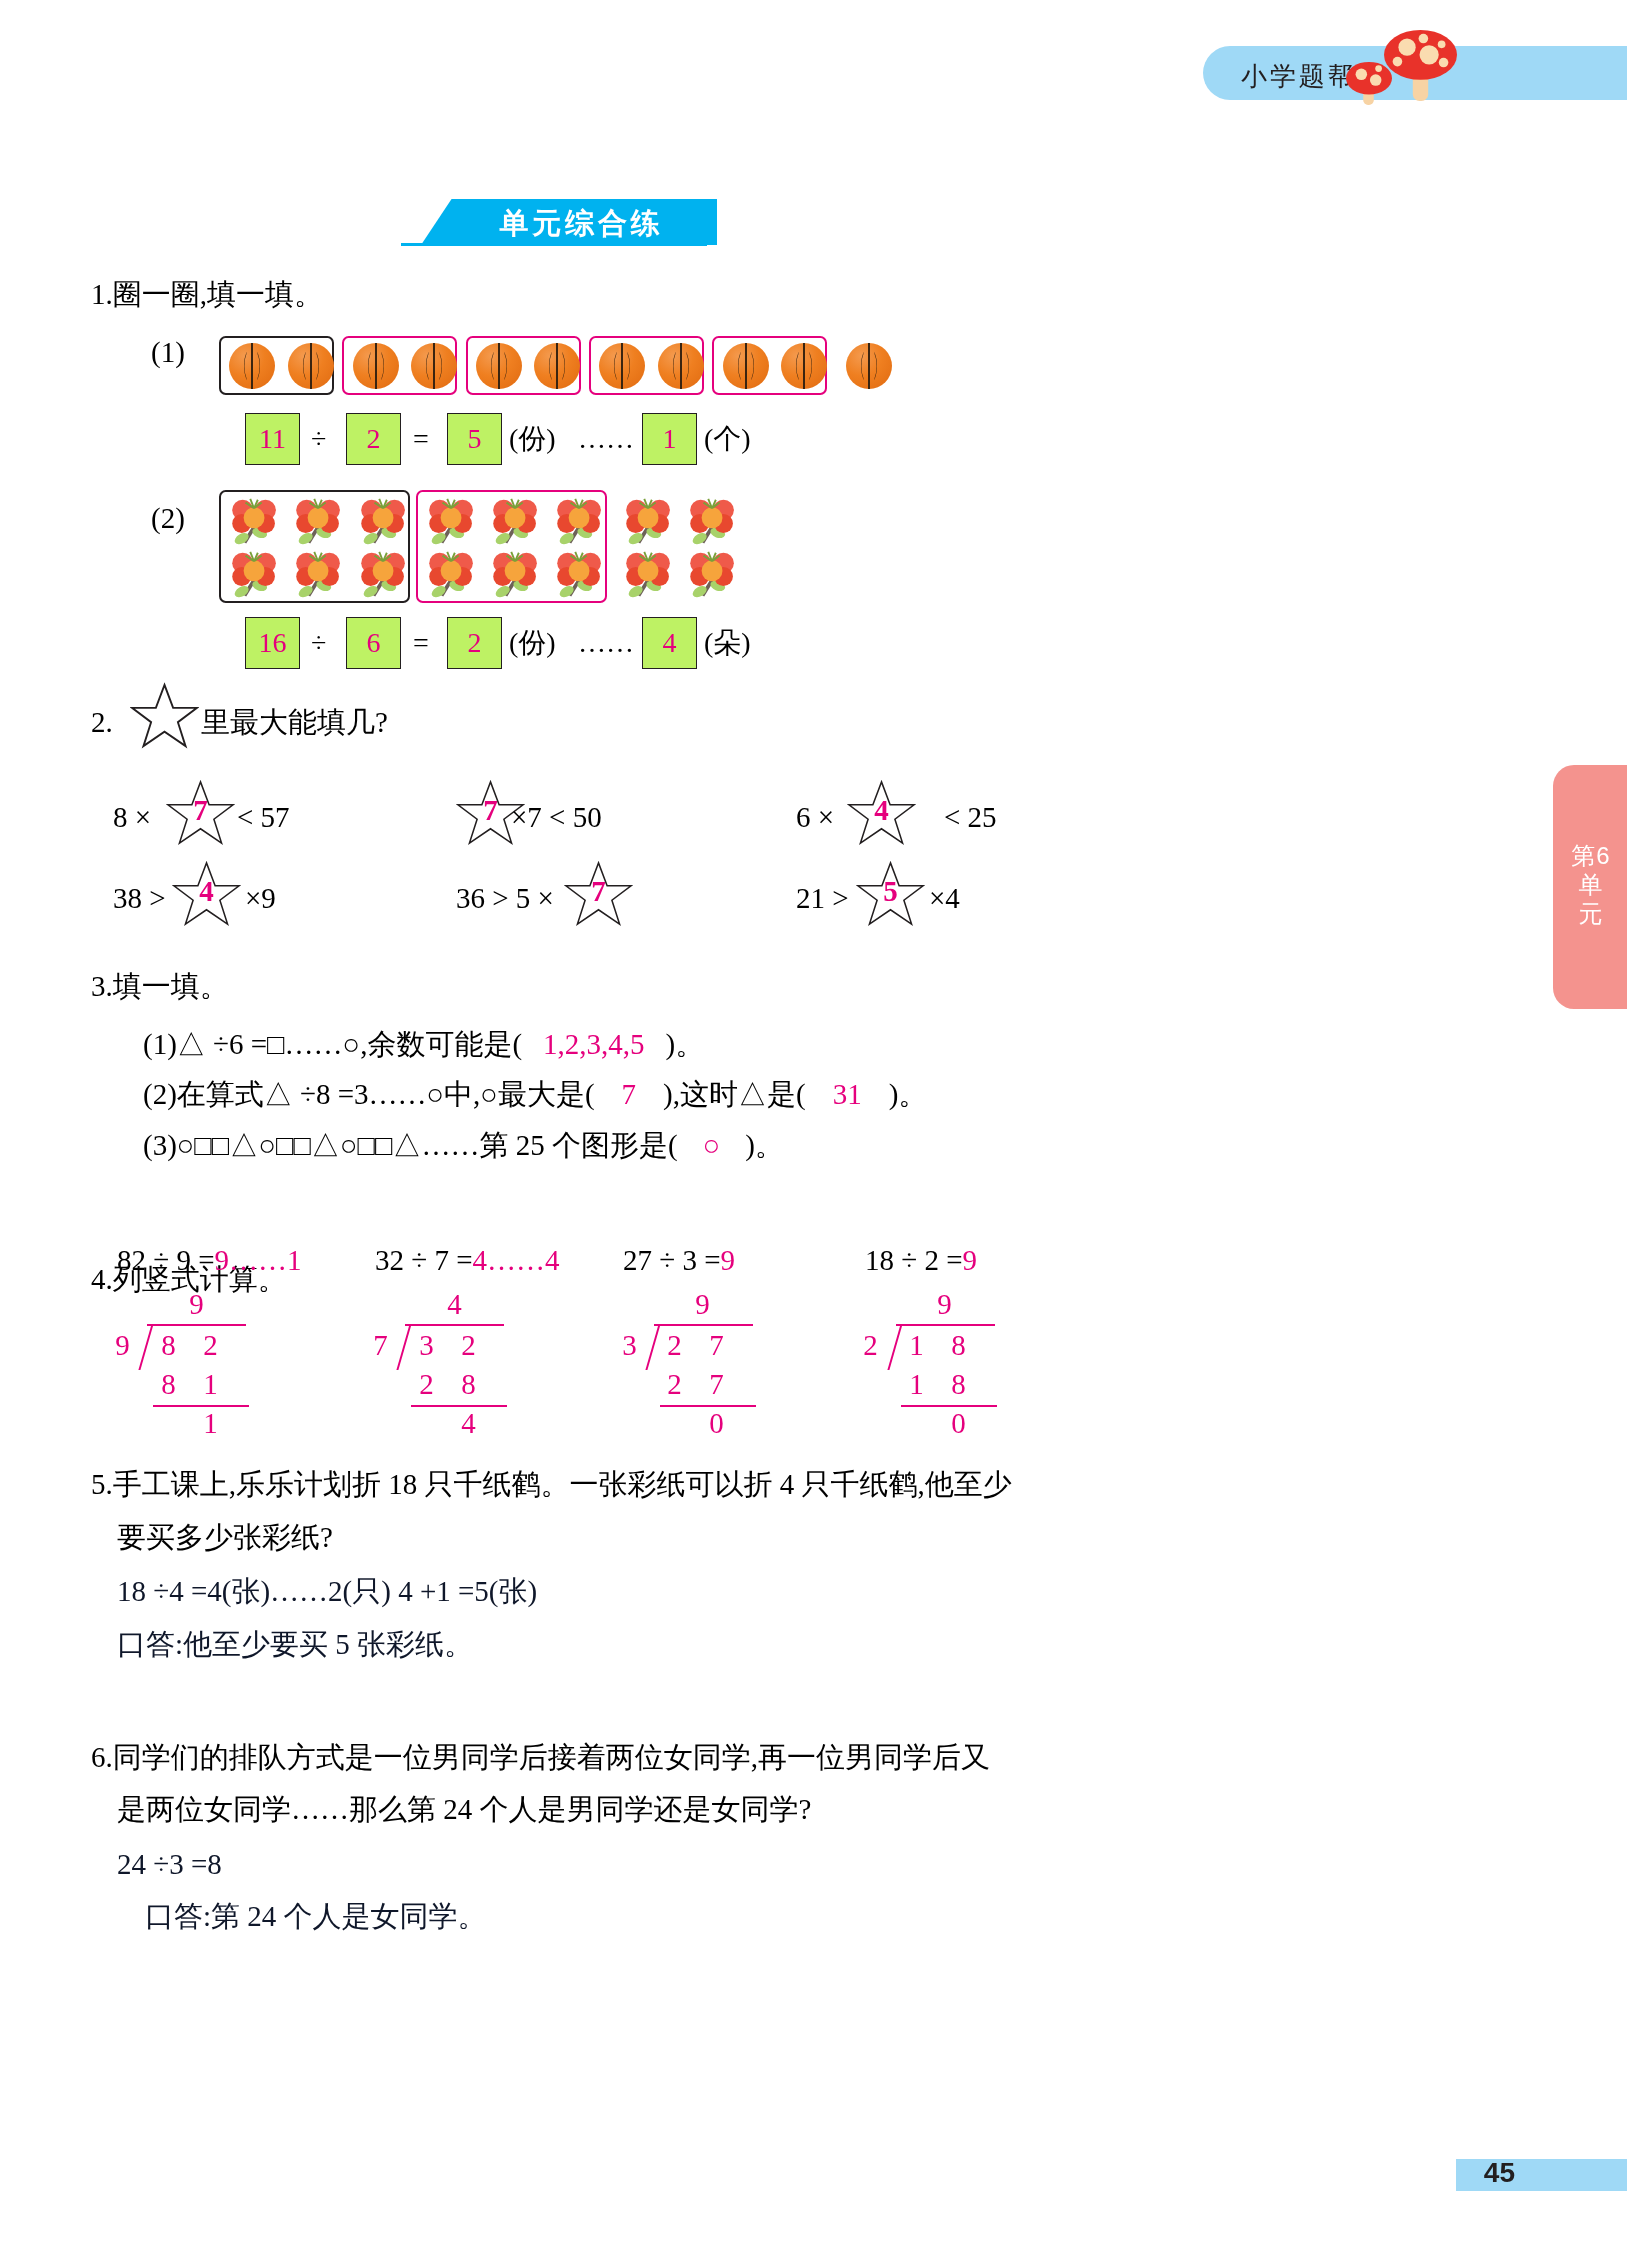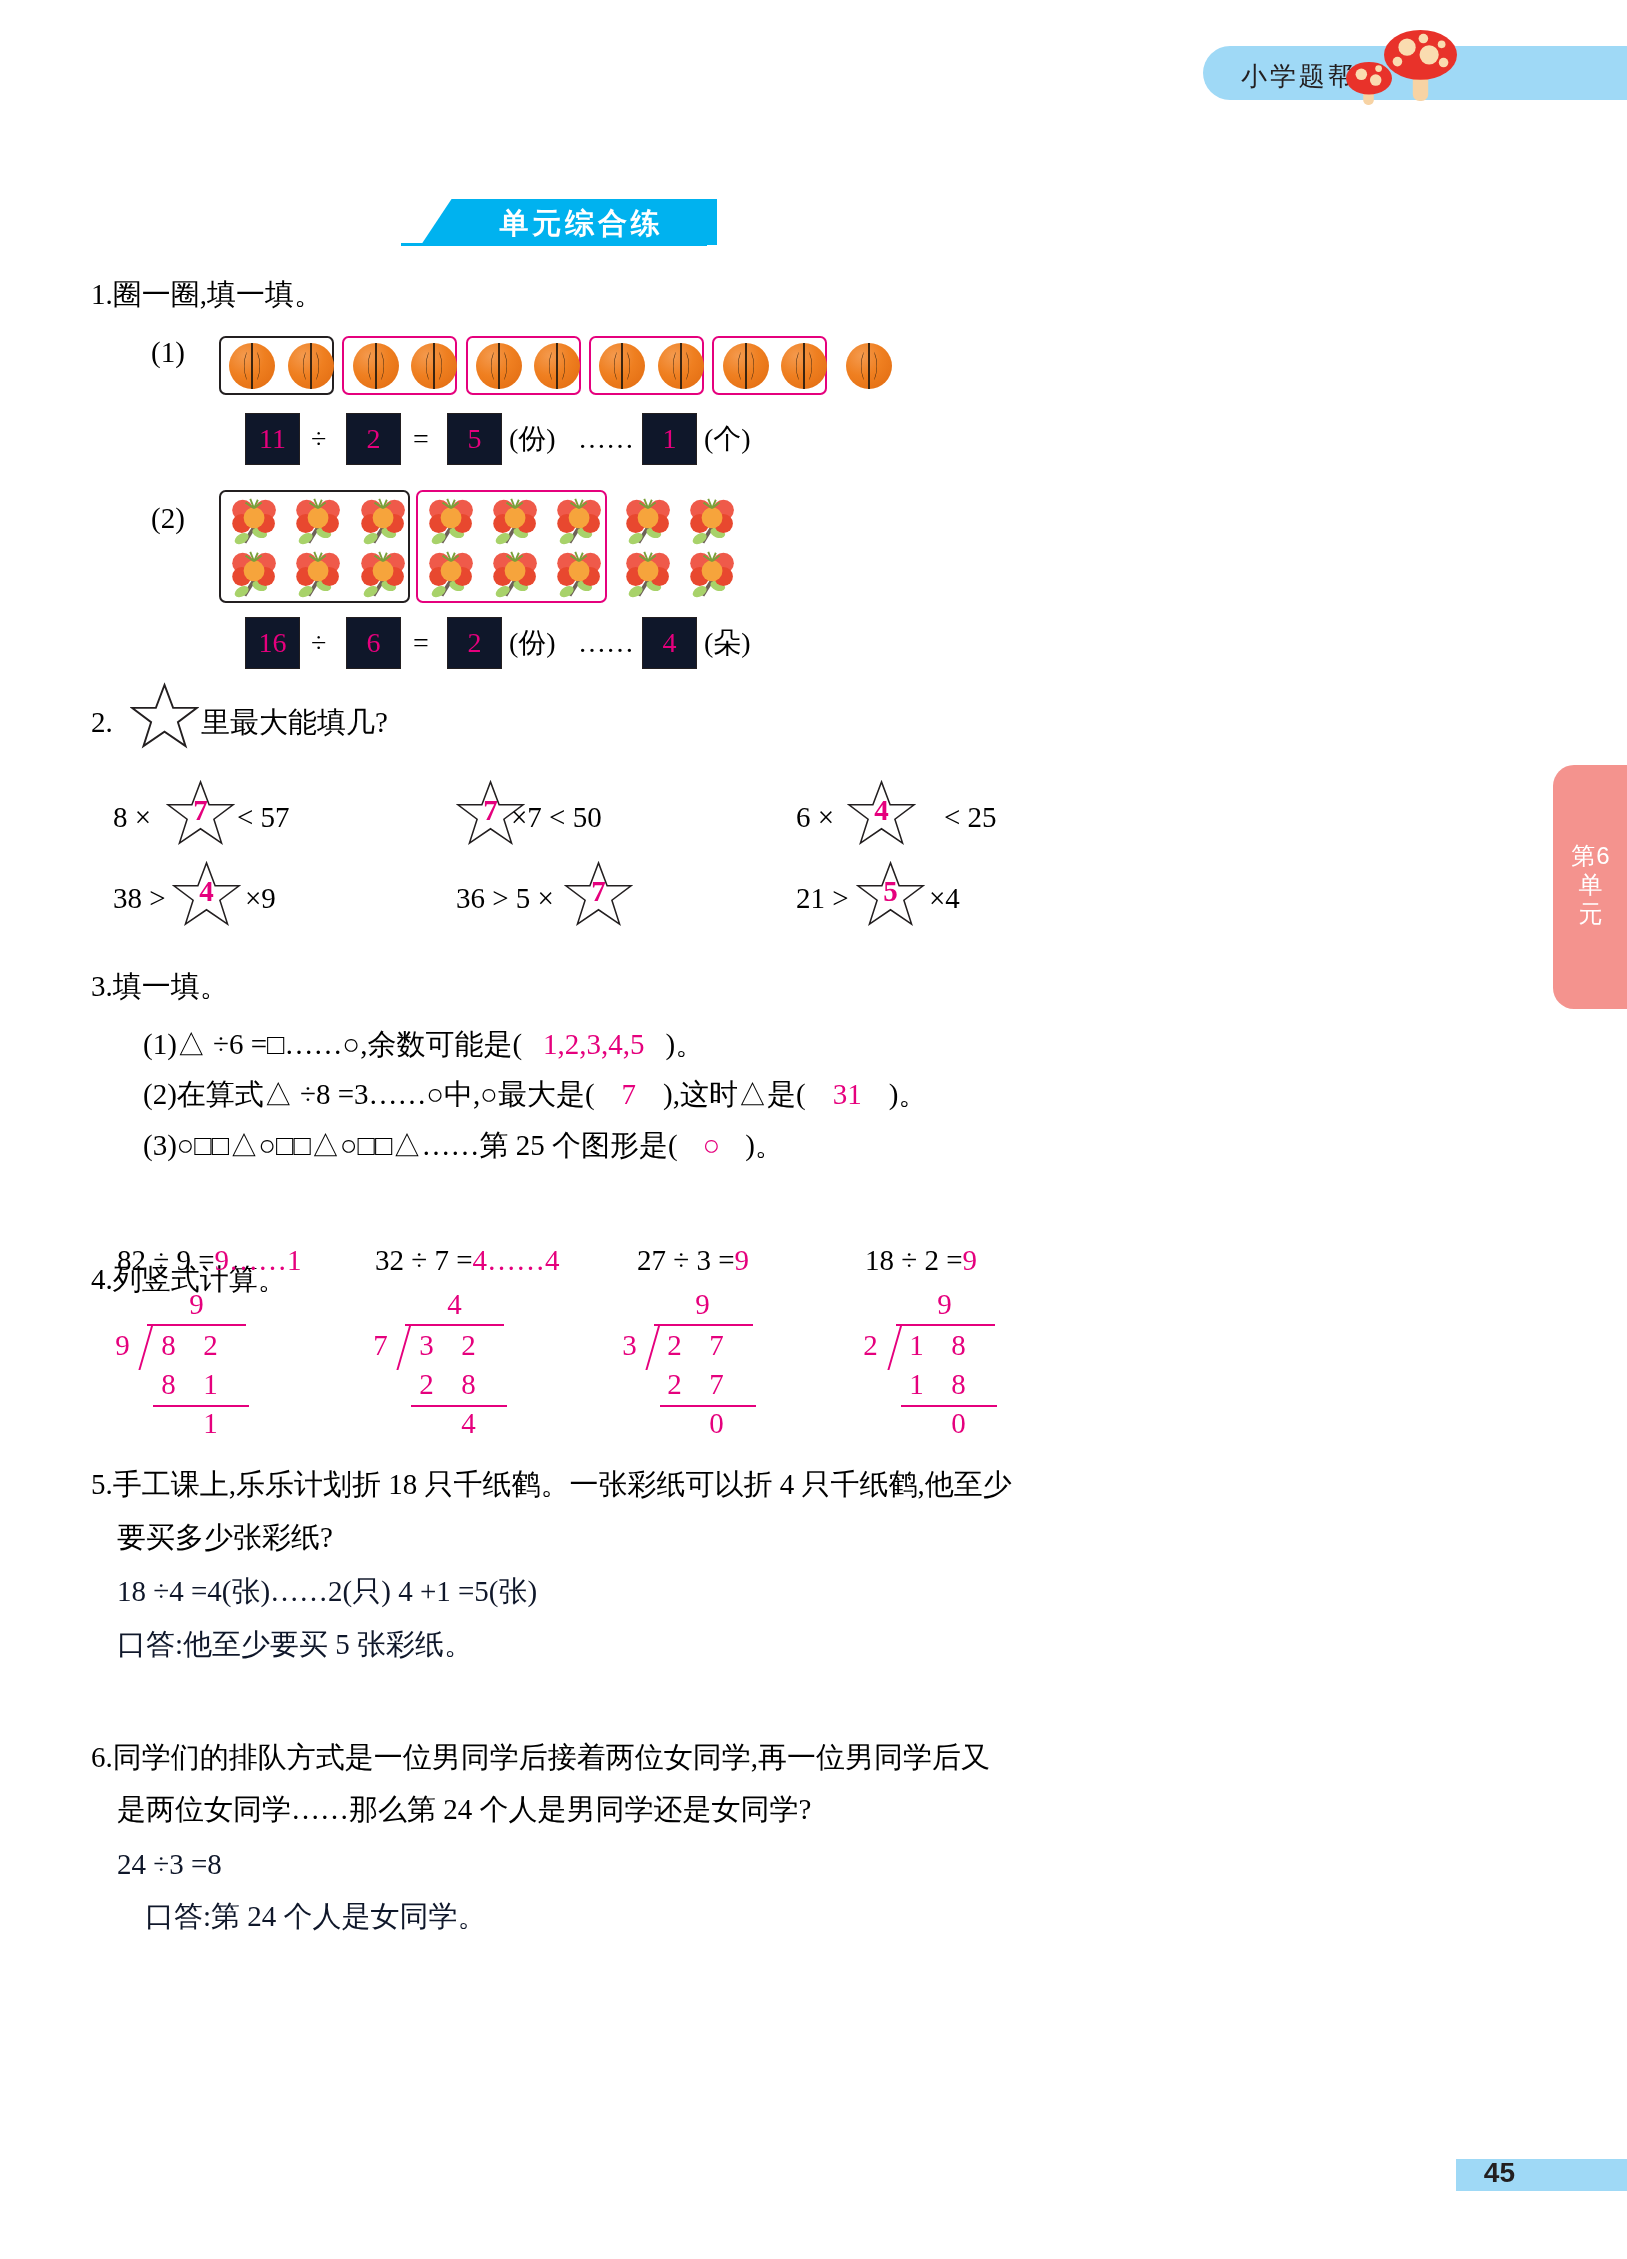--- a/index.html
+++ b/index.html
@@ -189,21 +189,21 @@
   .ebox {
     position: absolute;
     box-sizing: border-box;
     border: 1.9px solid #231f20;
     width: 55px;
     height: 52px;
     text-align: center;
     line-height: 50px;
     font-size: 28px;
     color: #e5007d;
-    background: #0f172a;
+    background: #bef264;
   }
   .esym {
     position: absolute;
     font-size: 28px;
     line-height: 52px;
   }
 
   
   .star-holder {
     position: absolute;
@@ -499,21 +499,21 @@
 <div class="ld-digit" style="left:368px; top:1329px;">7</div>
 <div class="ld-slash" style="left:403px; top:1324px; height:46px;"></div>
 <div class="ld-bracket-top" style="left:405px; top:1324px; width:99px;"></div>
 <div class="ld-digit" style="left:414px; top:1329px;">3</div>
 <div class="ld-digit" style="left:456px; top:1329px;">2</div>
 <div class="ld-digit" style="left:414px; top:1368px;">2</div>
 <div class="ld-digit" style="left:456px; top:1368px;">8</div>
 <div class="ld-underline" style="left:411px; top:1405px; width:96px;"></div>
 <div class="ld-digit" style="left:456px; top:1407px;">4</div>
 
-<div class="q" style="left:637px; top:1241px;text-align:right;">
+<div class="q" style="left:623px; top:1241px;text-align:right;">
   <span>27 ÷ 3 =</span><span class="ans">9</span>
 </div>
 <div class="ld-digit" style="left:690px; top:1288px;">9</div>
 <div class="ld-digit" style="left:617px; top:1329px;">3</div>
 <div class="ld-slash" style="left:652px; top:1324px; height:46px;"></div>
 <div class="ld-bracket-top" style="left:654px; top:1324px; width:99px;"></div>
 <div class="ld-digit" style="left:662px; top:1329px;">2</div>
 <div class="ld-digit" style="left:704px; top:1329px;">7</div>
 <div class="ld-digit" style="left:662px; top:1368px;">2</div>
 <div class="ld-digit" style="left:704px; top:1368px;">7</div>

